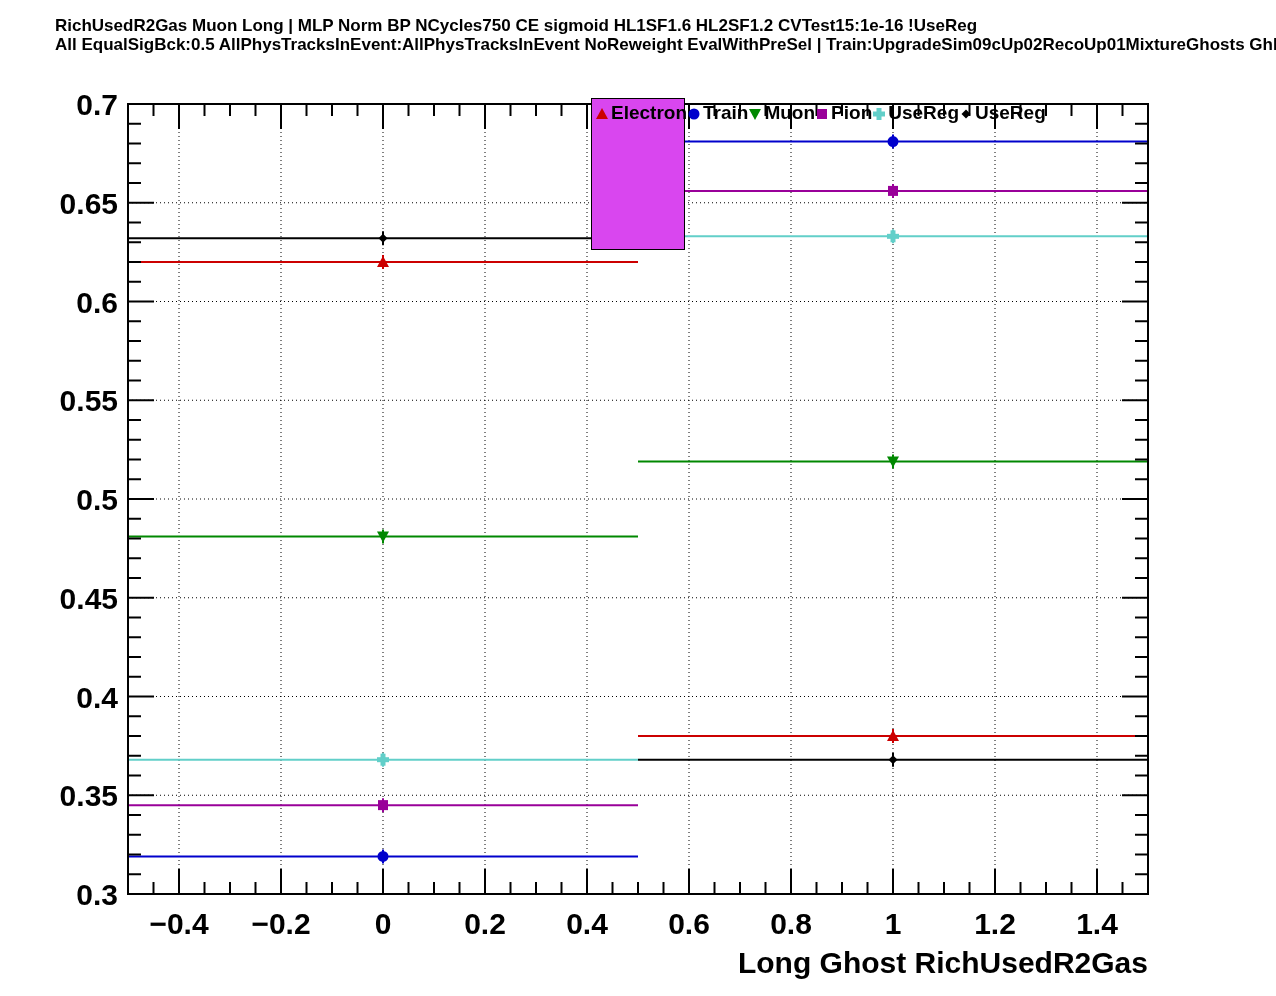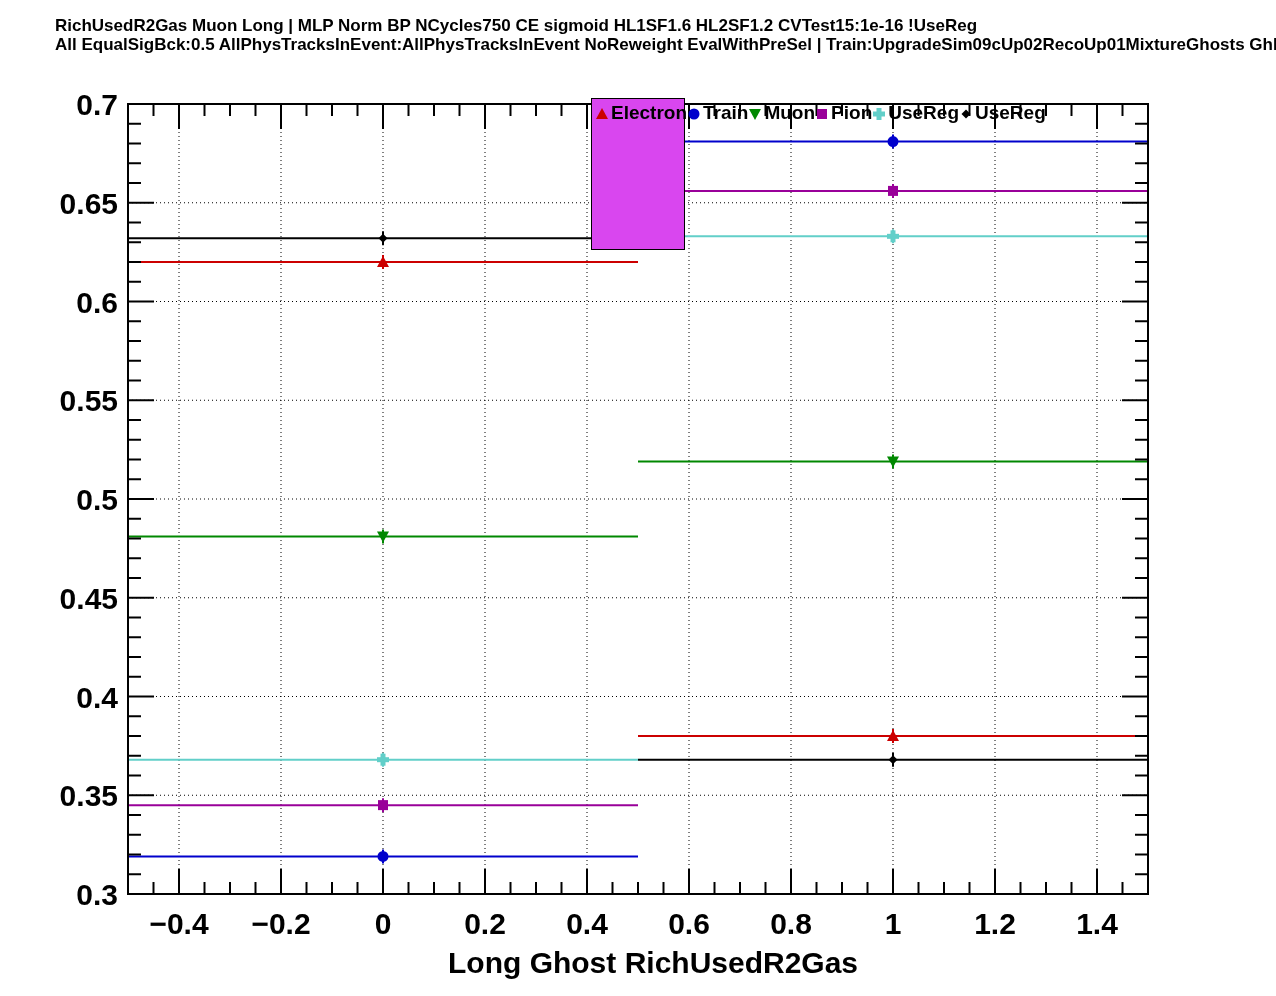--- a/index.html
+++ b/index.html
@@ -12,21 +12,21 @@
     white-space:nowrap;letter-spacing:0;
   }
   .hdr.l1{top:16px;}
   .hdr.l2{top:35px;}
   #plot{position:absolute;left:0;top:0;}
   .grid{stroke:#000;stroke-width:1;stroke-dasharray:1 3;}
   .tick{stroke:#000;stroke-width:2;}
   .frame{fill:none;stroke:#000;stroke-width:2;}
   .tick-label{font-family:"Liberation Sans",sans-serif;font-weight:bold;font-size:30px;fill:#000;}
   .axis-title{
-    position:absolute;right:128px;top:946px;width:700px;text-align:left;
+    position:absolute;right:128px;top:946px;width:700px;text-align:right;
     font-weight:bold;font-size:30px;color:#000;white-space:nowrap;
   }
   .legend{
     position:absolute;left:591px;top:98px;width:94px;height:152px;
     background:#d946ef;border:1px solid #000;box-sizing:border-box;
     display:flex;flex-direction:row;justify-content:space-around;
     padding:1px 0 1px 3px;z-index:5;
   }
   .legend-entry{display:flex;align-items:center;height:25px;}
   .legend-marker{width:16px;height:16px;flex:0 0 16px;display:inline-block;}

